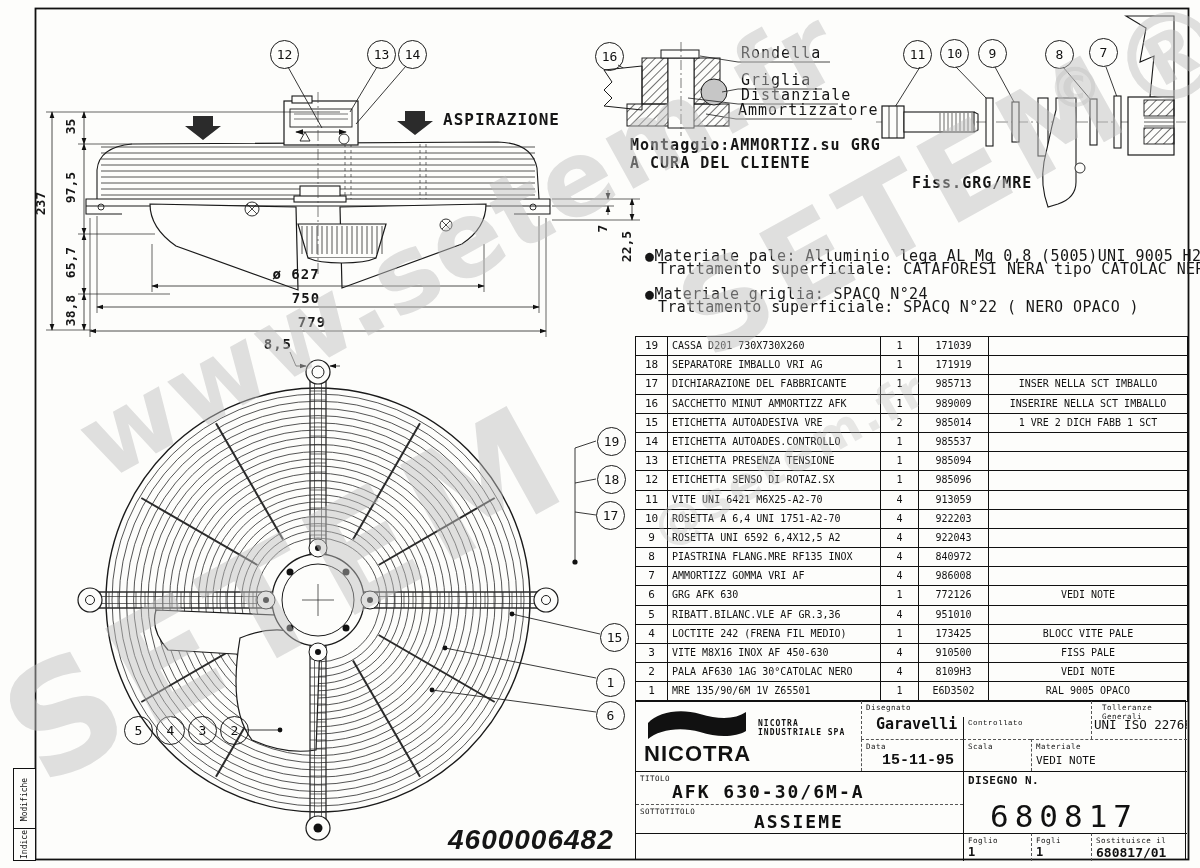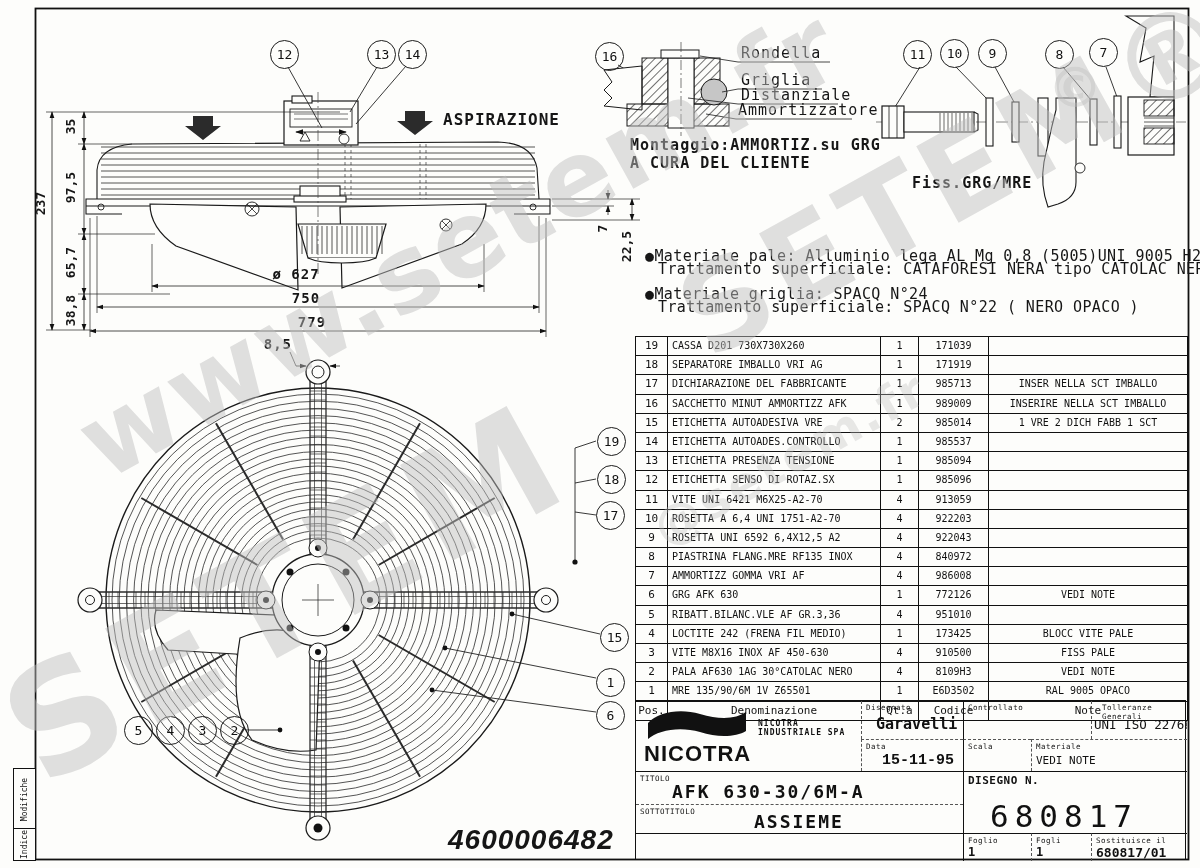--- a/index.html
+++ b/index.html
@@ -601,46 +601,39 @@
           <div class="pc c-note">VEDI NOTE</div>
         </div>
         <div class="prow">
           <div class="pc c-pos">1</div>
           <div class="pc c-den">MRE 135/90/6M 1V Z65501</div>
           <div class="pc c-qta">1</div>
           <div class="pc c-cod">E6D3502</div>
           <div class="pc c-note">RAL 9005 OPACO</div>
         </div>
       </div>
-    <div class="prow hrow">
-      <div class="pc c-pos">Pos.</div>
-      <div class="pc">Denominazione</div>
-      <div class="pc">Qt.a</div>
-      <div class="pc">Codice</div>
-      <div class="pc">Note</div>
-    </div>
   </div>
 
   <div class="tblock">
     <div class="cell nb nt" style="left:0;top:0;width:225px;height:70px;">
       <svg width="100" height="34" style="position:absolute;left:12px;top:6px;">
         <path d="M0,16 C10,5 32,1 52,7 C72,13 88,12 98,5 L98,24 C88,30 70,31 52,25 C32,19 10,23 0,32 Z" fill="#111"></path>
       </svg>
       <div class="nicotra-sub">NICOTRA INDUSTRIALE SPA</div>
       <div class="nicotra-word">NICOTRA</div>
     </div>
     <div class="cell nt" style="left:225px;top:0;width:102px;height:38px;">
       <span class="lbl">Disegnato</span>
       <div class="val bold" style="left:14px;top:14px;">Garavelli</div>
     </div>
     <div class="cell" style="left:225px;top:38px;width:102px;height:32px;text-align:right;">
       <span class="lbl">Data</span>
       <div class="val bold" style="left:20px;top:12px;font-family:Liberation Mono, monospace;">15-11-95</div>
     </div>
-    <div class="cell nt solidl" style="left:327px;top:0;width:128px;height:38px;">
+    <div class="cell nt solidl" style="left:327px;top:16px;width:128px;height:38px;font-family:Liberation Mono, monospace;">
       <span class="lbl">Controllato</span>
     </div>
     <div class="cell nt" style="left:455px;top:0;width:96px;height:38px;">
       <span class="lbl" style="left:10px;">Tolleranze Generali</span>
       <div class="val" style="left:2px;top:16px;font-size:12.5px;white-space:nowrap;">UNI ISO 22768/m</div>
     </div>
     <div class="cell solidl" style="left:327px;top:38px;width:68px;height:32px;padding-left:12px;">
       <span class="lbl">Scala</span>
     </div>
     <div class="cell" style="left:395px;top:38px;width:156px;height:32px;">

